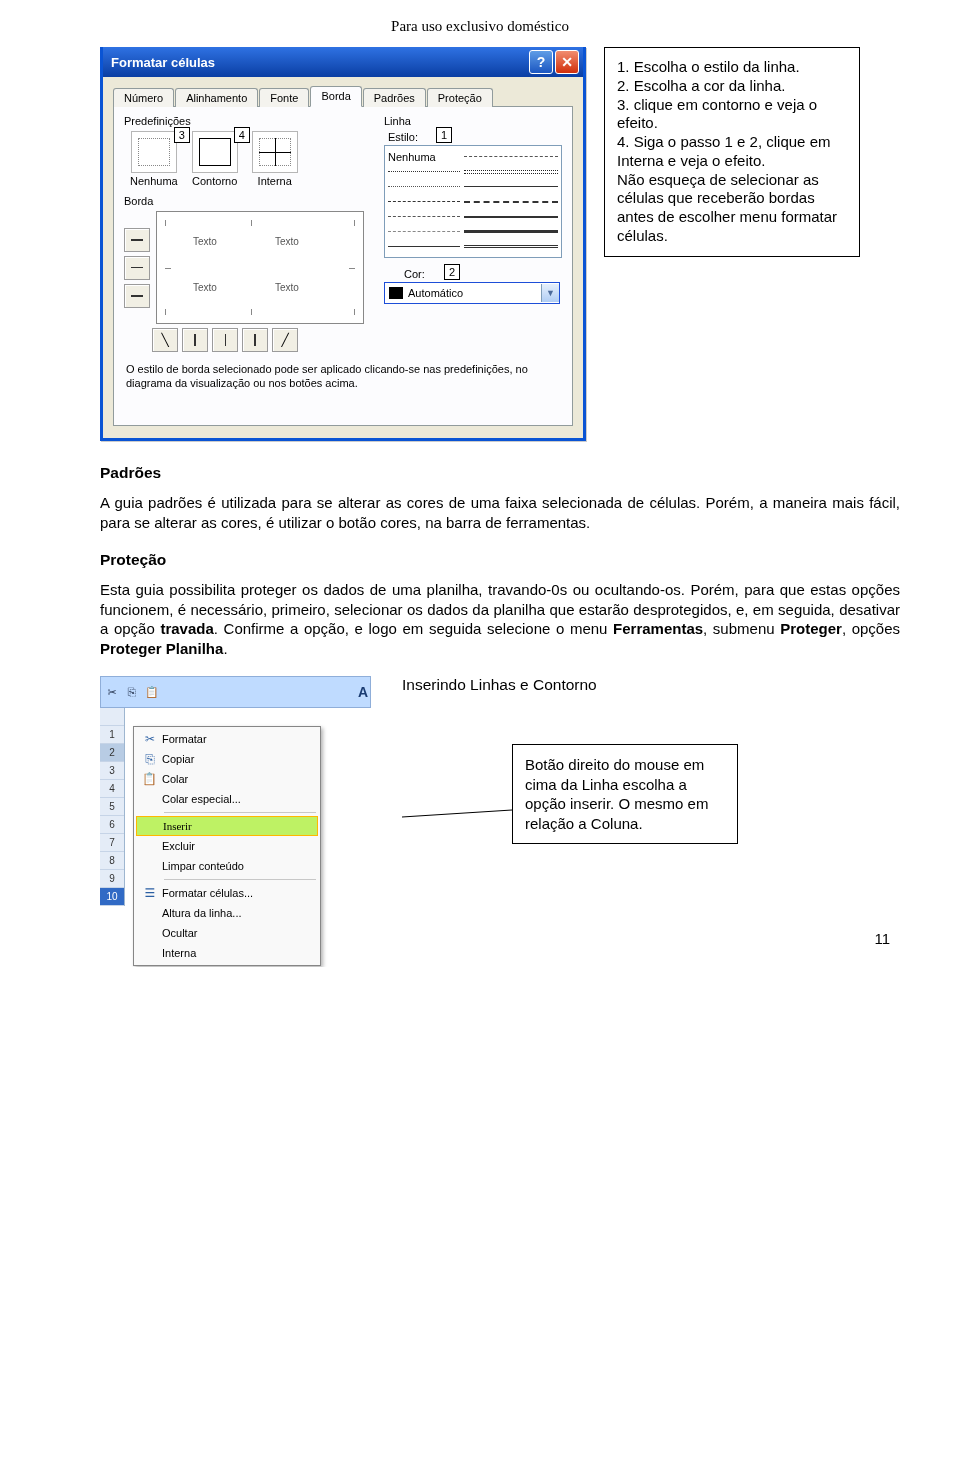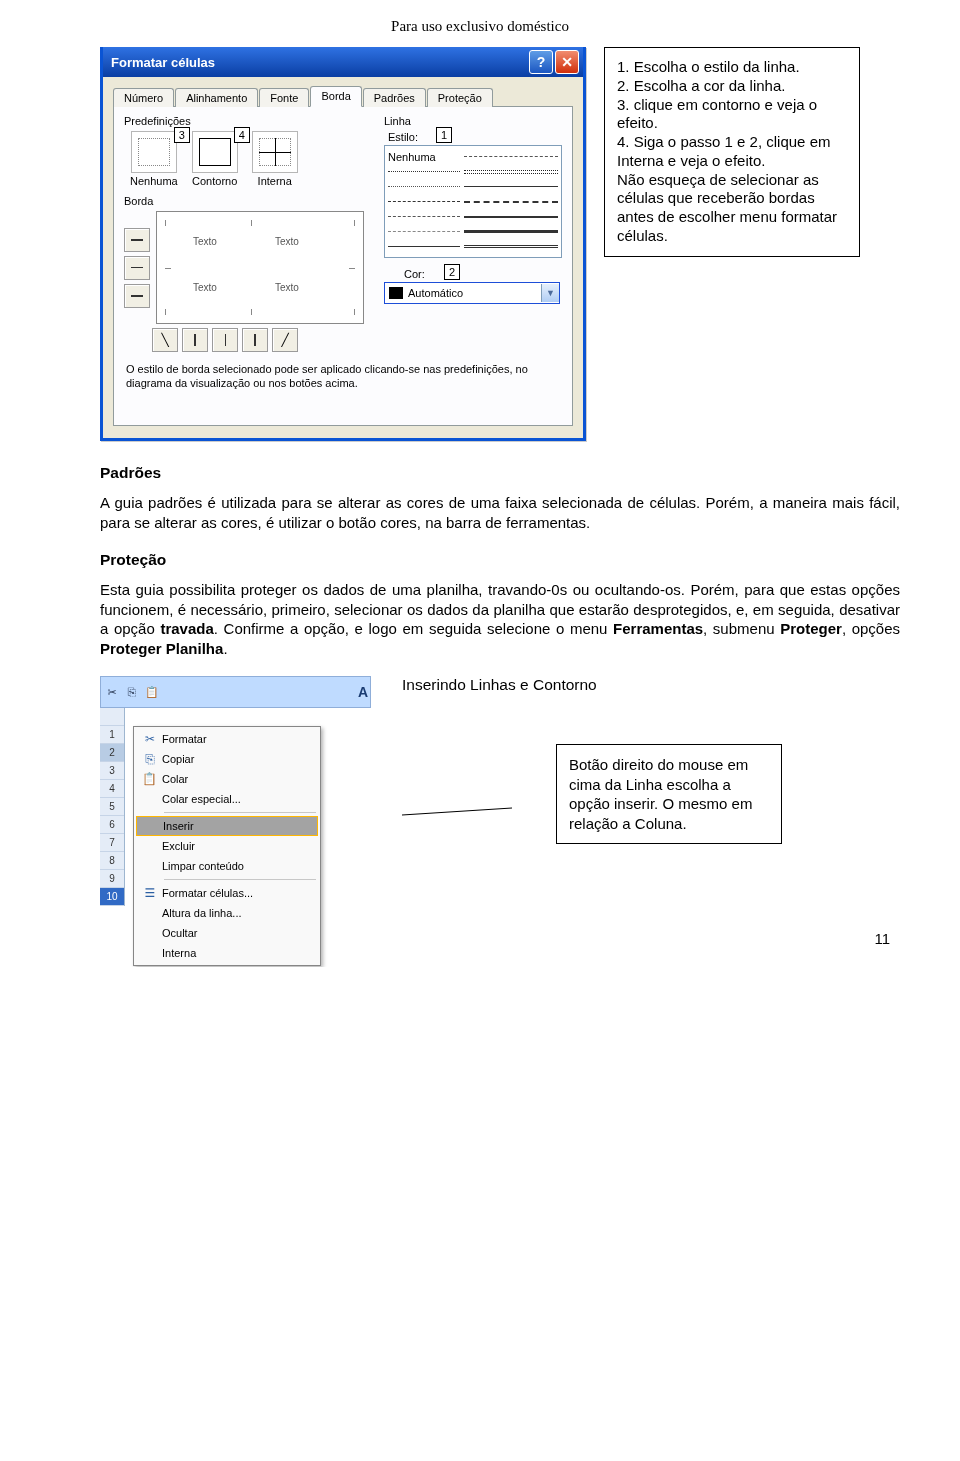--- a/index.html
+++ b/index.html
@@ -228,21 +228,21 @@
     font-family: Tahoma, Arial, sans-serif;
     font-size: 11px;
     padding: 2px;
   }
   .cmenu .row {
     display: flex; align-items: center;
     height: 20px;
     padding-left: 2px;
   }
   .cmenu .row .iconcol { width: 24px; text-align:center; color:#2b5fa3; font-size:12px;}
-  .cmenu .row.sel { background: #a3a3a3; border: 1px solid #ffb700; height:18px;}
+  .cmenu .row.sel { background: #bef264; border: 1px solid #ffb700; height:18px;font-family:Liberation Serif, serif;}
   .cmenu .sep { height:1px; background:#c8c8c8; margin: 3px 2px 3px 28px;}
   .callout-box2 {
     border: 1.5px solid #000;
     padding: 10px 12px;
     width: 200px;
     font-size: 15px;
     line-height: 1.3;
     margin-top: 44px;
   }
   .pnum { text-align: right; font-size: 15px; margin-top: 24px; padding-right: 10px;}
@@ -501,21 +501,21 @@
                   <span>Interna</span>
                 </div>
             </div>
           </div>
         </div>
       </div>
     </div>
 
     <div style="flex:1;">
       <div style="font-size:15.5px; margin-bottom:6px;">Inserindo Linhas e Contorno</div>
-      <div style="display:flex;align-items:flex-start;gap:44px;">
+      <div style="display:flex;align-items:center;">
         <svg width="110" height="140">
           <line x1="110" y1="108" x2="0" y2="115" stroke="#000" stroke-width="1"></line>
         </svg>
         <div class="callout-box2">Botão direito do mouse em cima da Linha escolha a opção inserir. O mesmo em relação a Coluna.</div>
       </div>
     </div>
   </div>
 
   <div class="pnum">11</div>
 </div>

